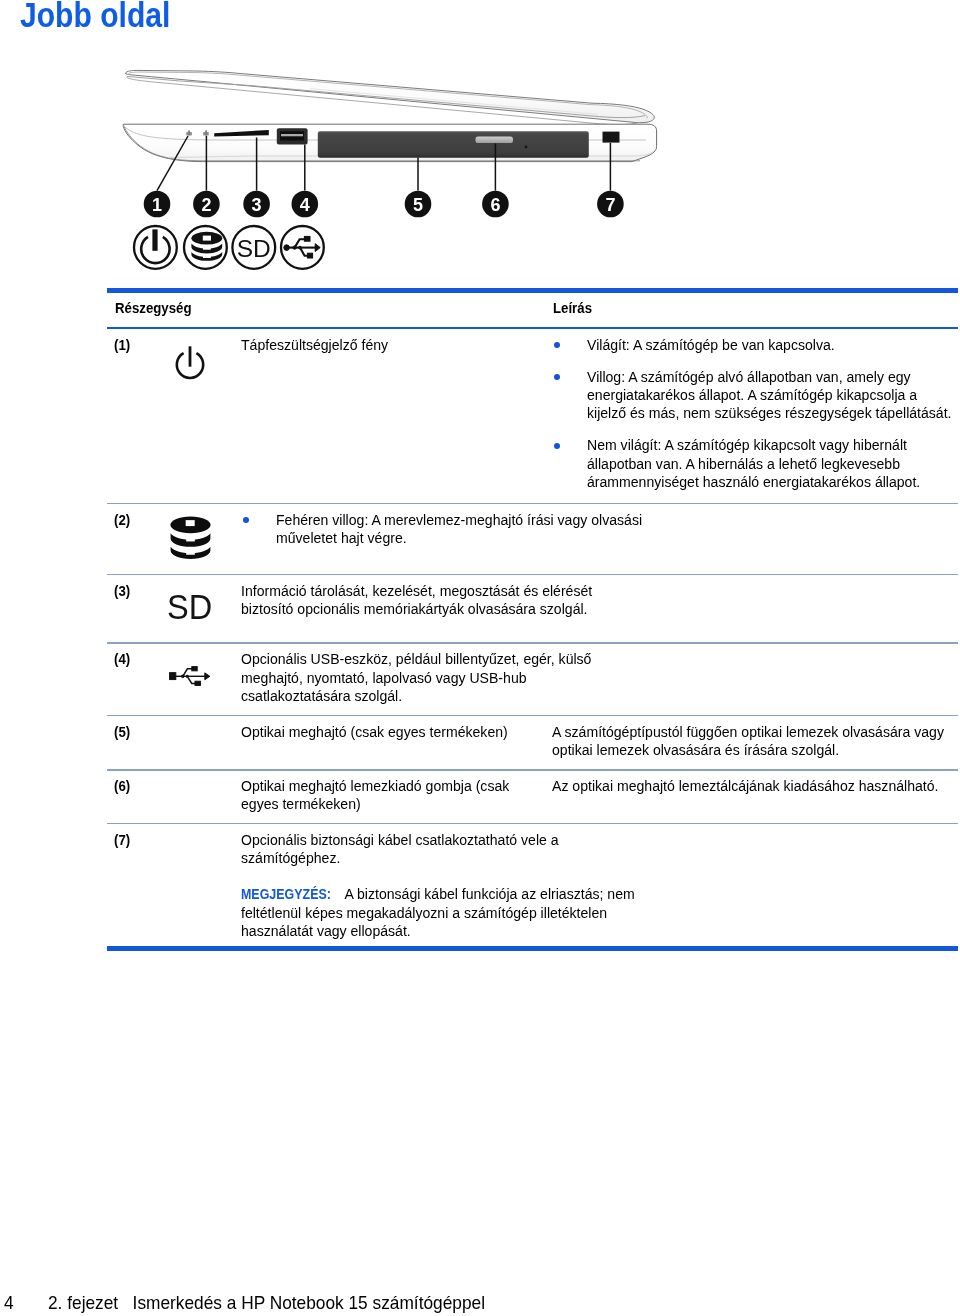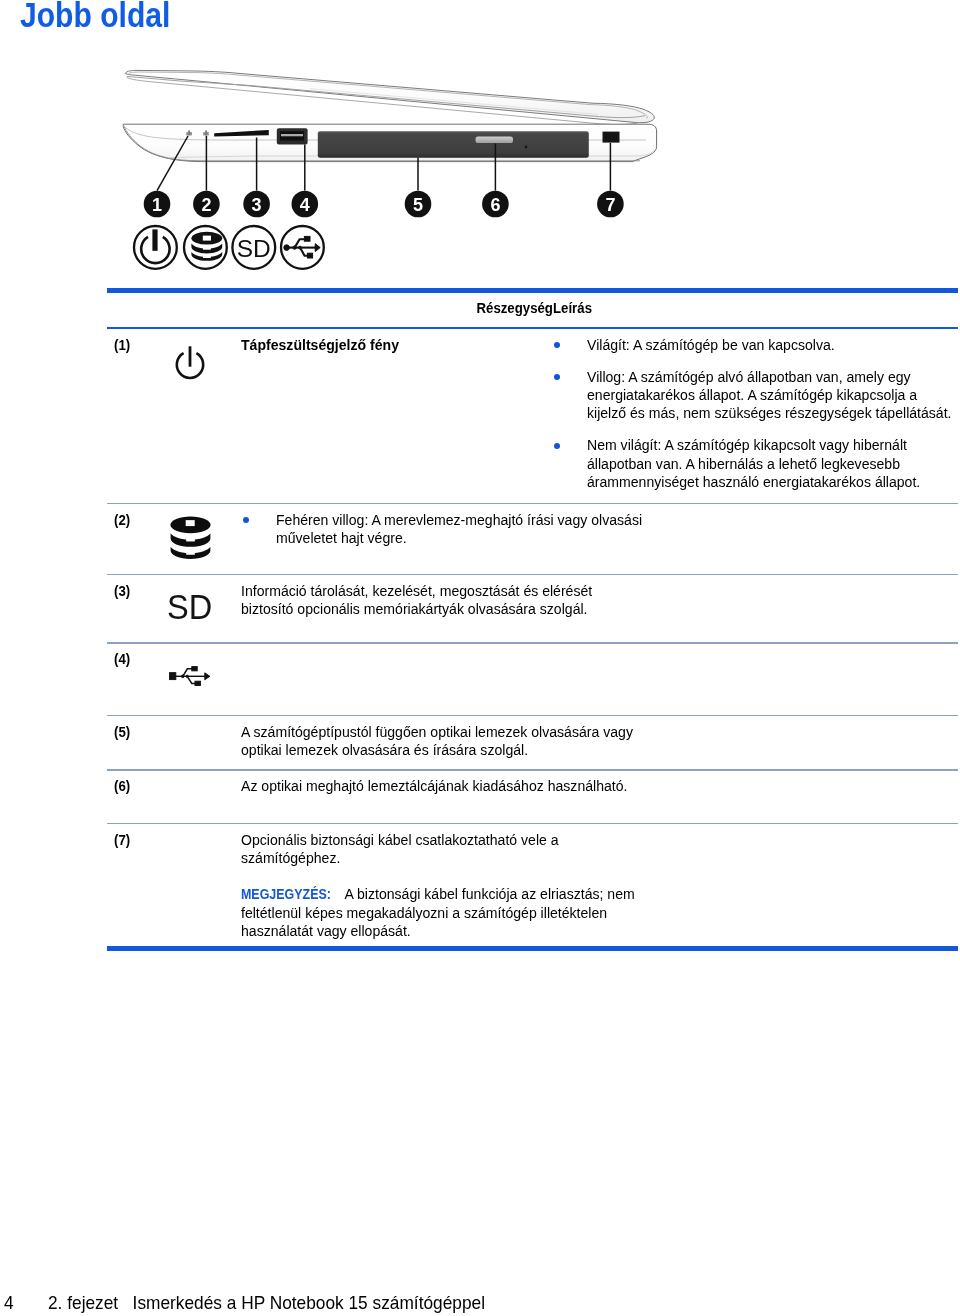--- a/index.html
+++ b/index.html
@@ -21,33 +21,33 @@
        white-space:normal;font-size:0;}
   .sx{display:block;transform:scaleX(0.92);transform-origin:left top;
       white-space:pre;font-size:15.3px;width:108.7%;}
   .hrow .sx,.c-num .sx{transform:scaleX(0.865);width:115.6%;}
   .rule-top{height:4.5px;background:#1357dc;}
   .rule-head{height:2px;background:#1357dc;}
   .rule-row{height:1.2px;background:#8ba3bf;}
   .rule-bot{height:5px;background:#1357dc;}
   .hrow{display:flex;font-weight:bold;height:34.5px;
         padding:6px 0 0 8px;box-sizing:border-box;}
-  .hc1{width:438px;text-align:right;}
+  .hc1{width:438px;}
   .row{display:flex;position:relative;box-sizing:border-box;padding-top:6.6px;}
   .r1{height:173.9px;}
   .r2{height:70.0px;}
   .r3{height:67.2px;}
   .r4{height:71.2px;}
   .r5{height:53.3px;}
   .r6{height:52.3px;}
   .r7{height:122.3px;}
   .c-num{width:52px;font-weight:bold;font-size:14.4px;flex:none;padding-left:7.3px;
          box-sizing:border-box;}
   .c-icon{width:82px;flex:none;position:relative;}
-  .c-name{width:311px;flex:none;font-weight:bold;}
+  .c-name{width:311px;flex:none;}
   .c-desc{flex:1;}
   .bul{display:flex;}
   .bul + .bul{margin-top:13.8px;}
   .bul-dot{width:35px;flex:none;position:relative;}
   .bul-dot::before{content:"";position:absolute;left:1.6px;top:6.2px;width:6.6px;height:6.6px;
       border-radius:50%;background:#1355d8;}
   .bt{flex:1;}
   .ic-pwr{position:absolute;left:14.2px;top:9px;width:34px;height:40px;}
   .ic-drv{position:absolute;left:10.6px;top:5.5px;width:41px;height:47px;}
   .ic-sd{position:absolute;left:8.0px;top:8.7px;font-size:35px;letter-spacing:0px;
@@ -308,40 +308,52 @@
             <path d="M40.8 12.8 l-5.0 -3.6 v7.2 z"></path>
             <path d="M13.8 12.8 L18.4 5.0 H23.4" stroke-width="1.5" fill="none"></path>
             <rect x="22.8" y="2.7" width="5.4" height="4.4"></rect>
             <path d="M18.2 12.8 L22.8 20.2 H26.6" stroke-width="1.5" fill="none"></path>
             <rect x="26.0" y="17.9" width="5.4" height="4.4"></rect>
             <circle cx="13.8" cy="12.8" r="1.4"></circle>
             <circle cx="18.2" cy="12.8" r="1.2"></circle>
           </g>
         </svg>
       </div>
+      <div class="c-desc pd">
+          <span class="sx">Opcionális USB-eszköz, például billentyűzet, egér, külső
+meghajtó, nyomtató, lapolvasó vagy USB-hub
+csatlakoztatására szolgál.</span>
+        </div>
     </div>
     <div class="rule-row"></div>
 
     <div class="row r5">
       <div class="c-num">
           <span class="sx">(5)</span>
         </div>
       <div class="c-icon"></div>
+      <div class="c-name">
+          <span class="sx">Optikai meghajtó (csak egyes termékeken)</span>
+        </div>
       <div class="c-desc pd">
           <span class="sx">A számítógéptípustól függően optikai lemezek olvasására vagy
 optikai lemezek olvasására és írására szolgál.</span>
         </div>
     </div>
     <div class="rule-row"></div>
 
     <div class="row r6">
       <div class="c-num">
           <span class="sx">(6)</span>
         </div>
       <div class="c-icon"></div>
+      <div class="c-name">
+          <span class="sx">Optikai meghajtó lemezkiadó gombja (csak
+egyes termékeken)</span>
+        </div>
       <div class="c-desc pd">
           <span class="sx">Az optikai meghajtó lemeztálcájának kiadásához használható.</span>
         </div>
     </div>
     <div class="rule-row"></div>
 
     <div class="row r7">
       <div class="c-num">
           <span class="sx">(7)</span>
         </div>

